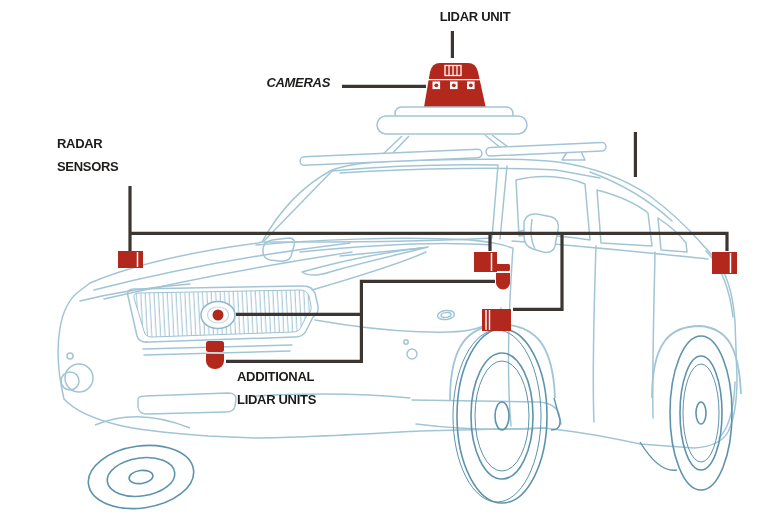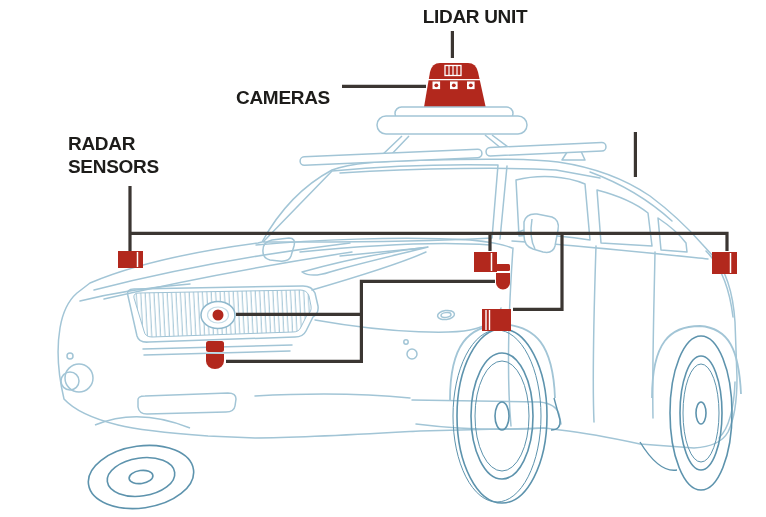--- a/index.html
+++ b/index.html
@@ -7,21 +7,21 @@
     position:relative;
     width:766px;height:517px;
     background:#ffffff;
     overflow:hidden;
     font-family:"Liberation Sans", sans-serif;
   }
   .stage svg{position:absolute;left:0;top:0;}
   .label{
     position:absolute;
     font-weight:700;
-    font-size:19px;
+    font-size:13px;
     line-height:23px;
     letter-spacing:-0.3px;
     color:#1d1c1a;
     white-space:pre-line;
   }
   .label.center{text-align:center;}
   .label.right{text-align:right;}
 </style>
 </head>
 <body>
@@ -216,19 +216,21 @@
       </g>
       <g>
         <rect x="206" y="341" width="18" height="11" rx="2.5"></rect>
         <path d="M206,354 h18 v7 a9,8 0 0 1 -18,0 Z"></path>
       </g>
     </g>
   </svg>
 
   <div class="label center" style="left:390px;top:5px;width:170px;">LIDAR UNIT</div>
 
-  <div class="label right" style="left:210px;top:86px;width:120px;">CAMERAS</div>
-
-
-  <div class="label" style="left:68px;top:132px;width:130px;">RADAR
+  <div class="label right" style="left:210px;top:71px;width:120px;font-style:italic;">CAMERAS</div>
+
+
+  <div class="label" style="left:57px;top:132px;width:130px;">RADAR
 SENSORS</div>
 
+  <div class="label" style="left:237px;top:365px;width:160px;">ADDITIONAL
+LIDAR UNITS</div>
 </div>
 
 </body></html>

